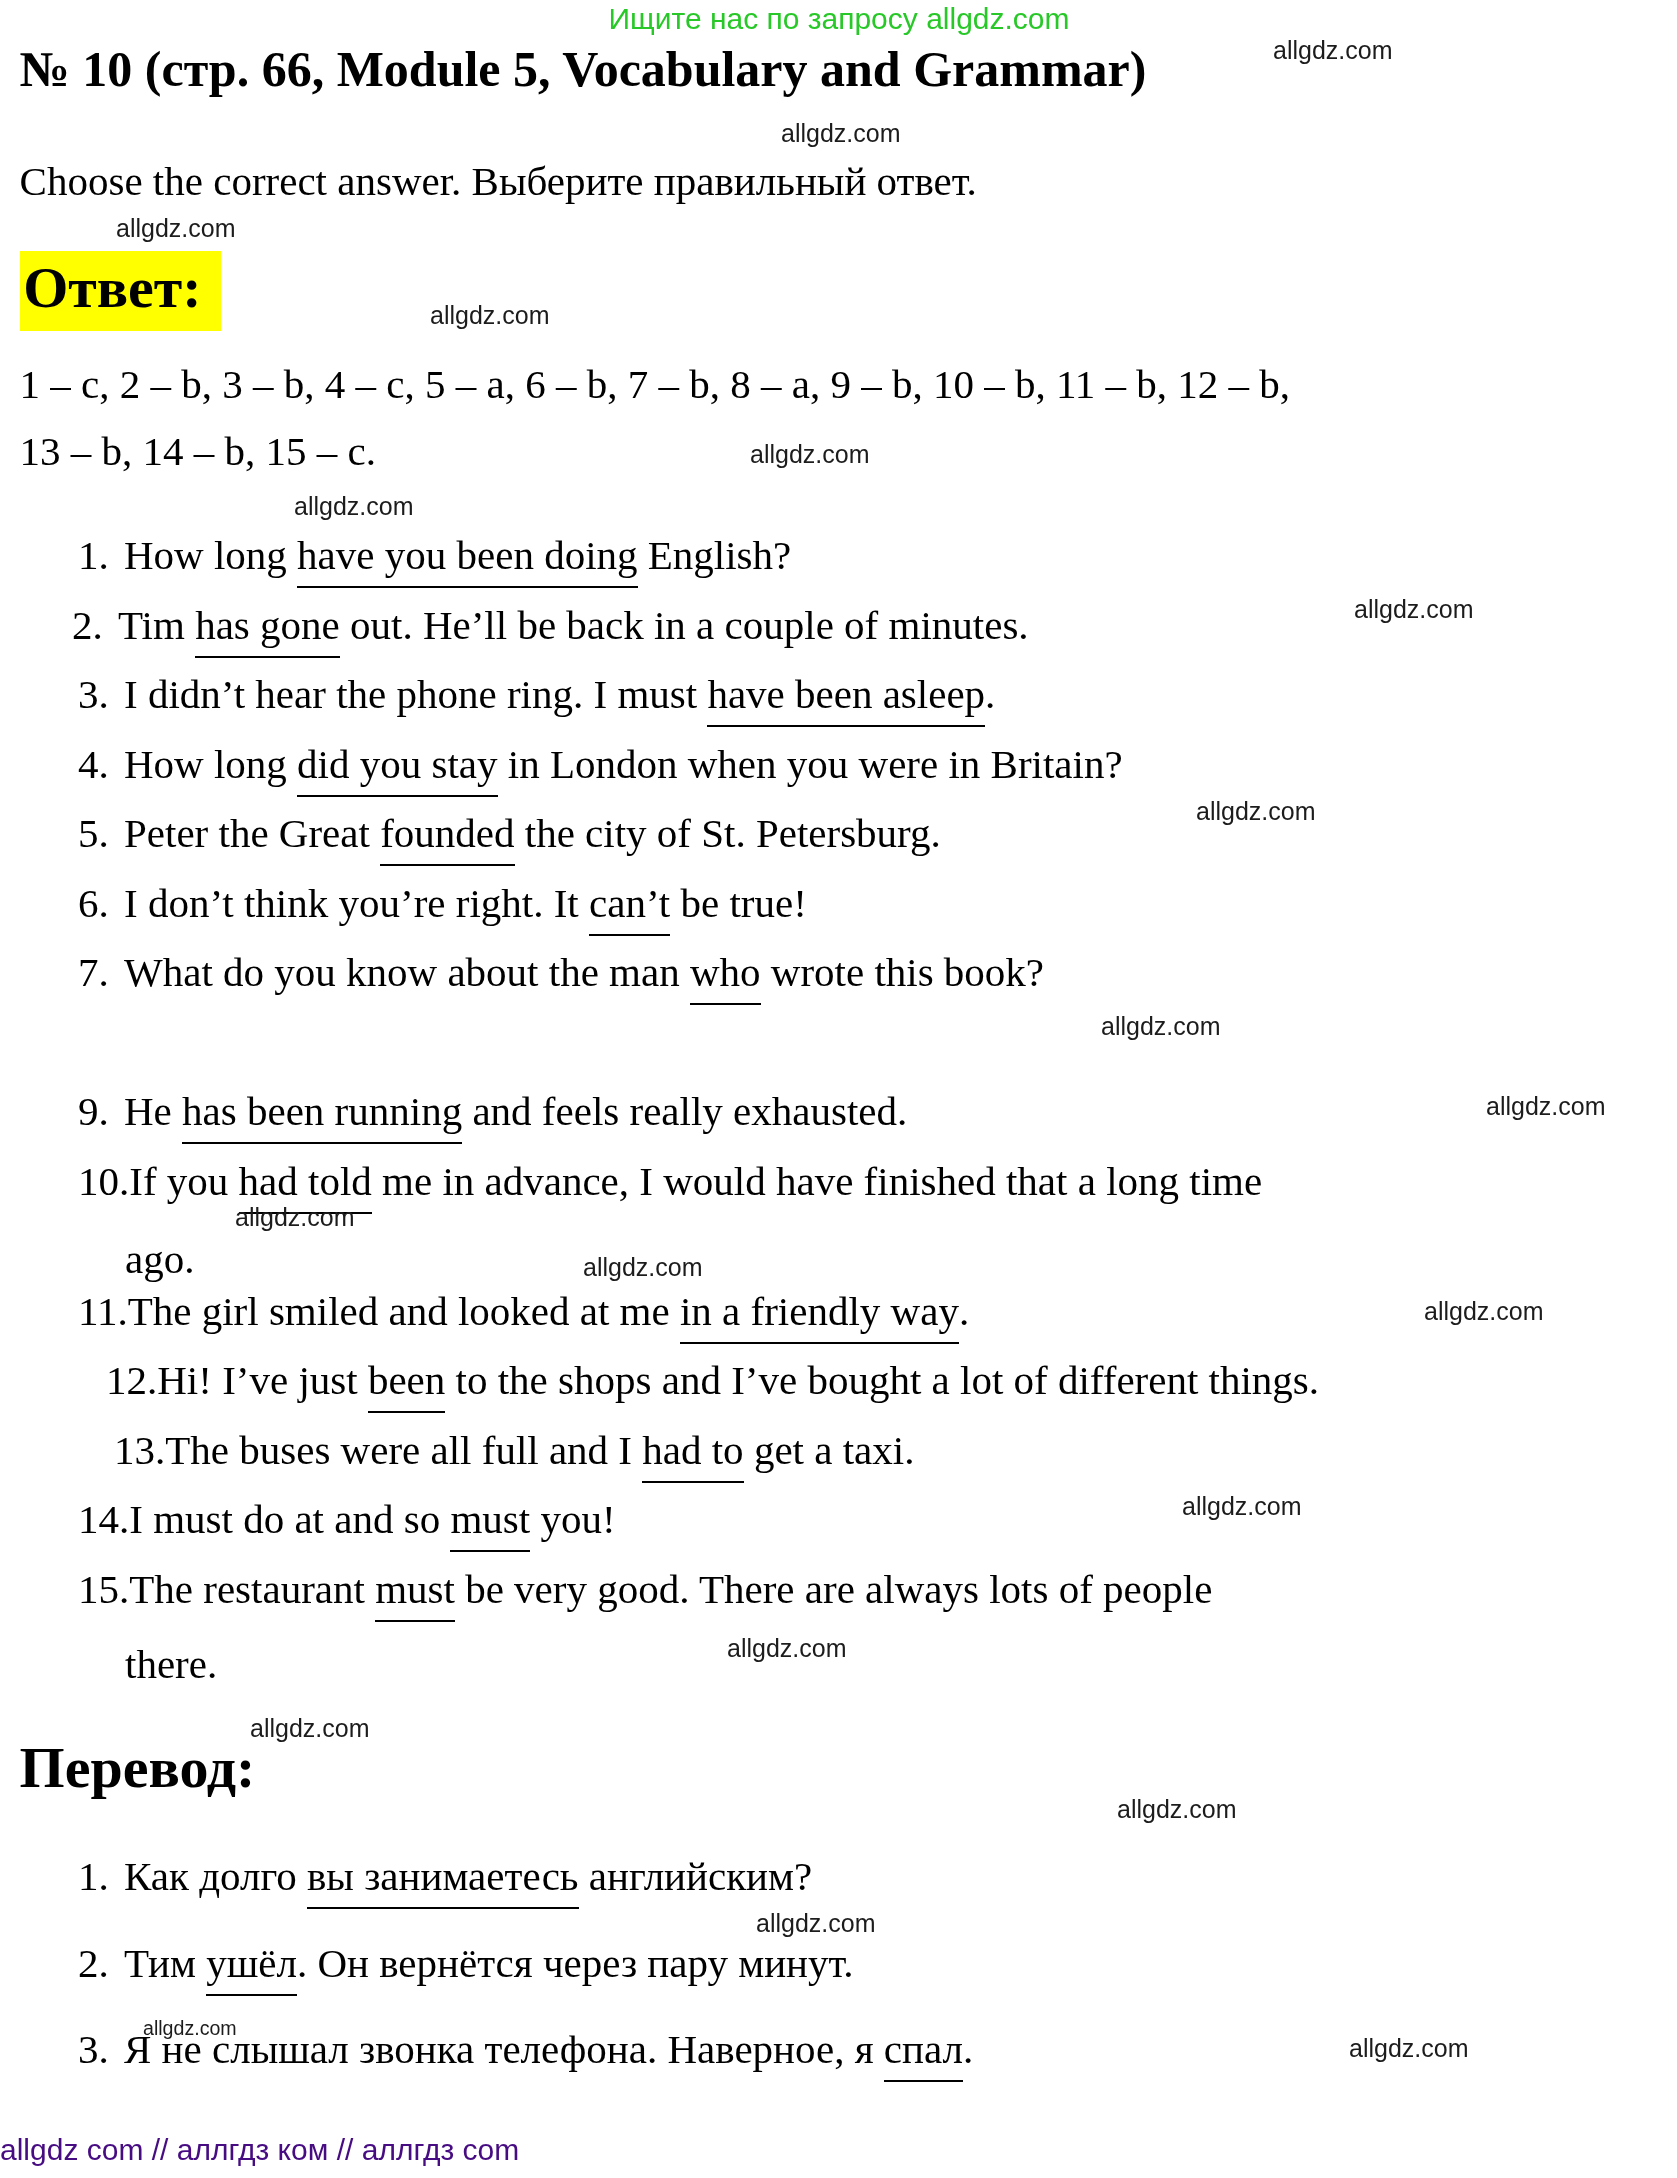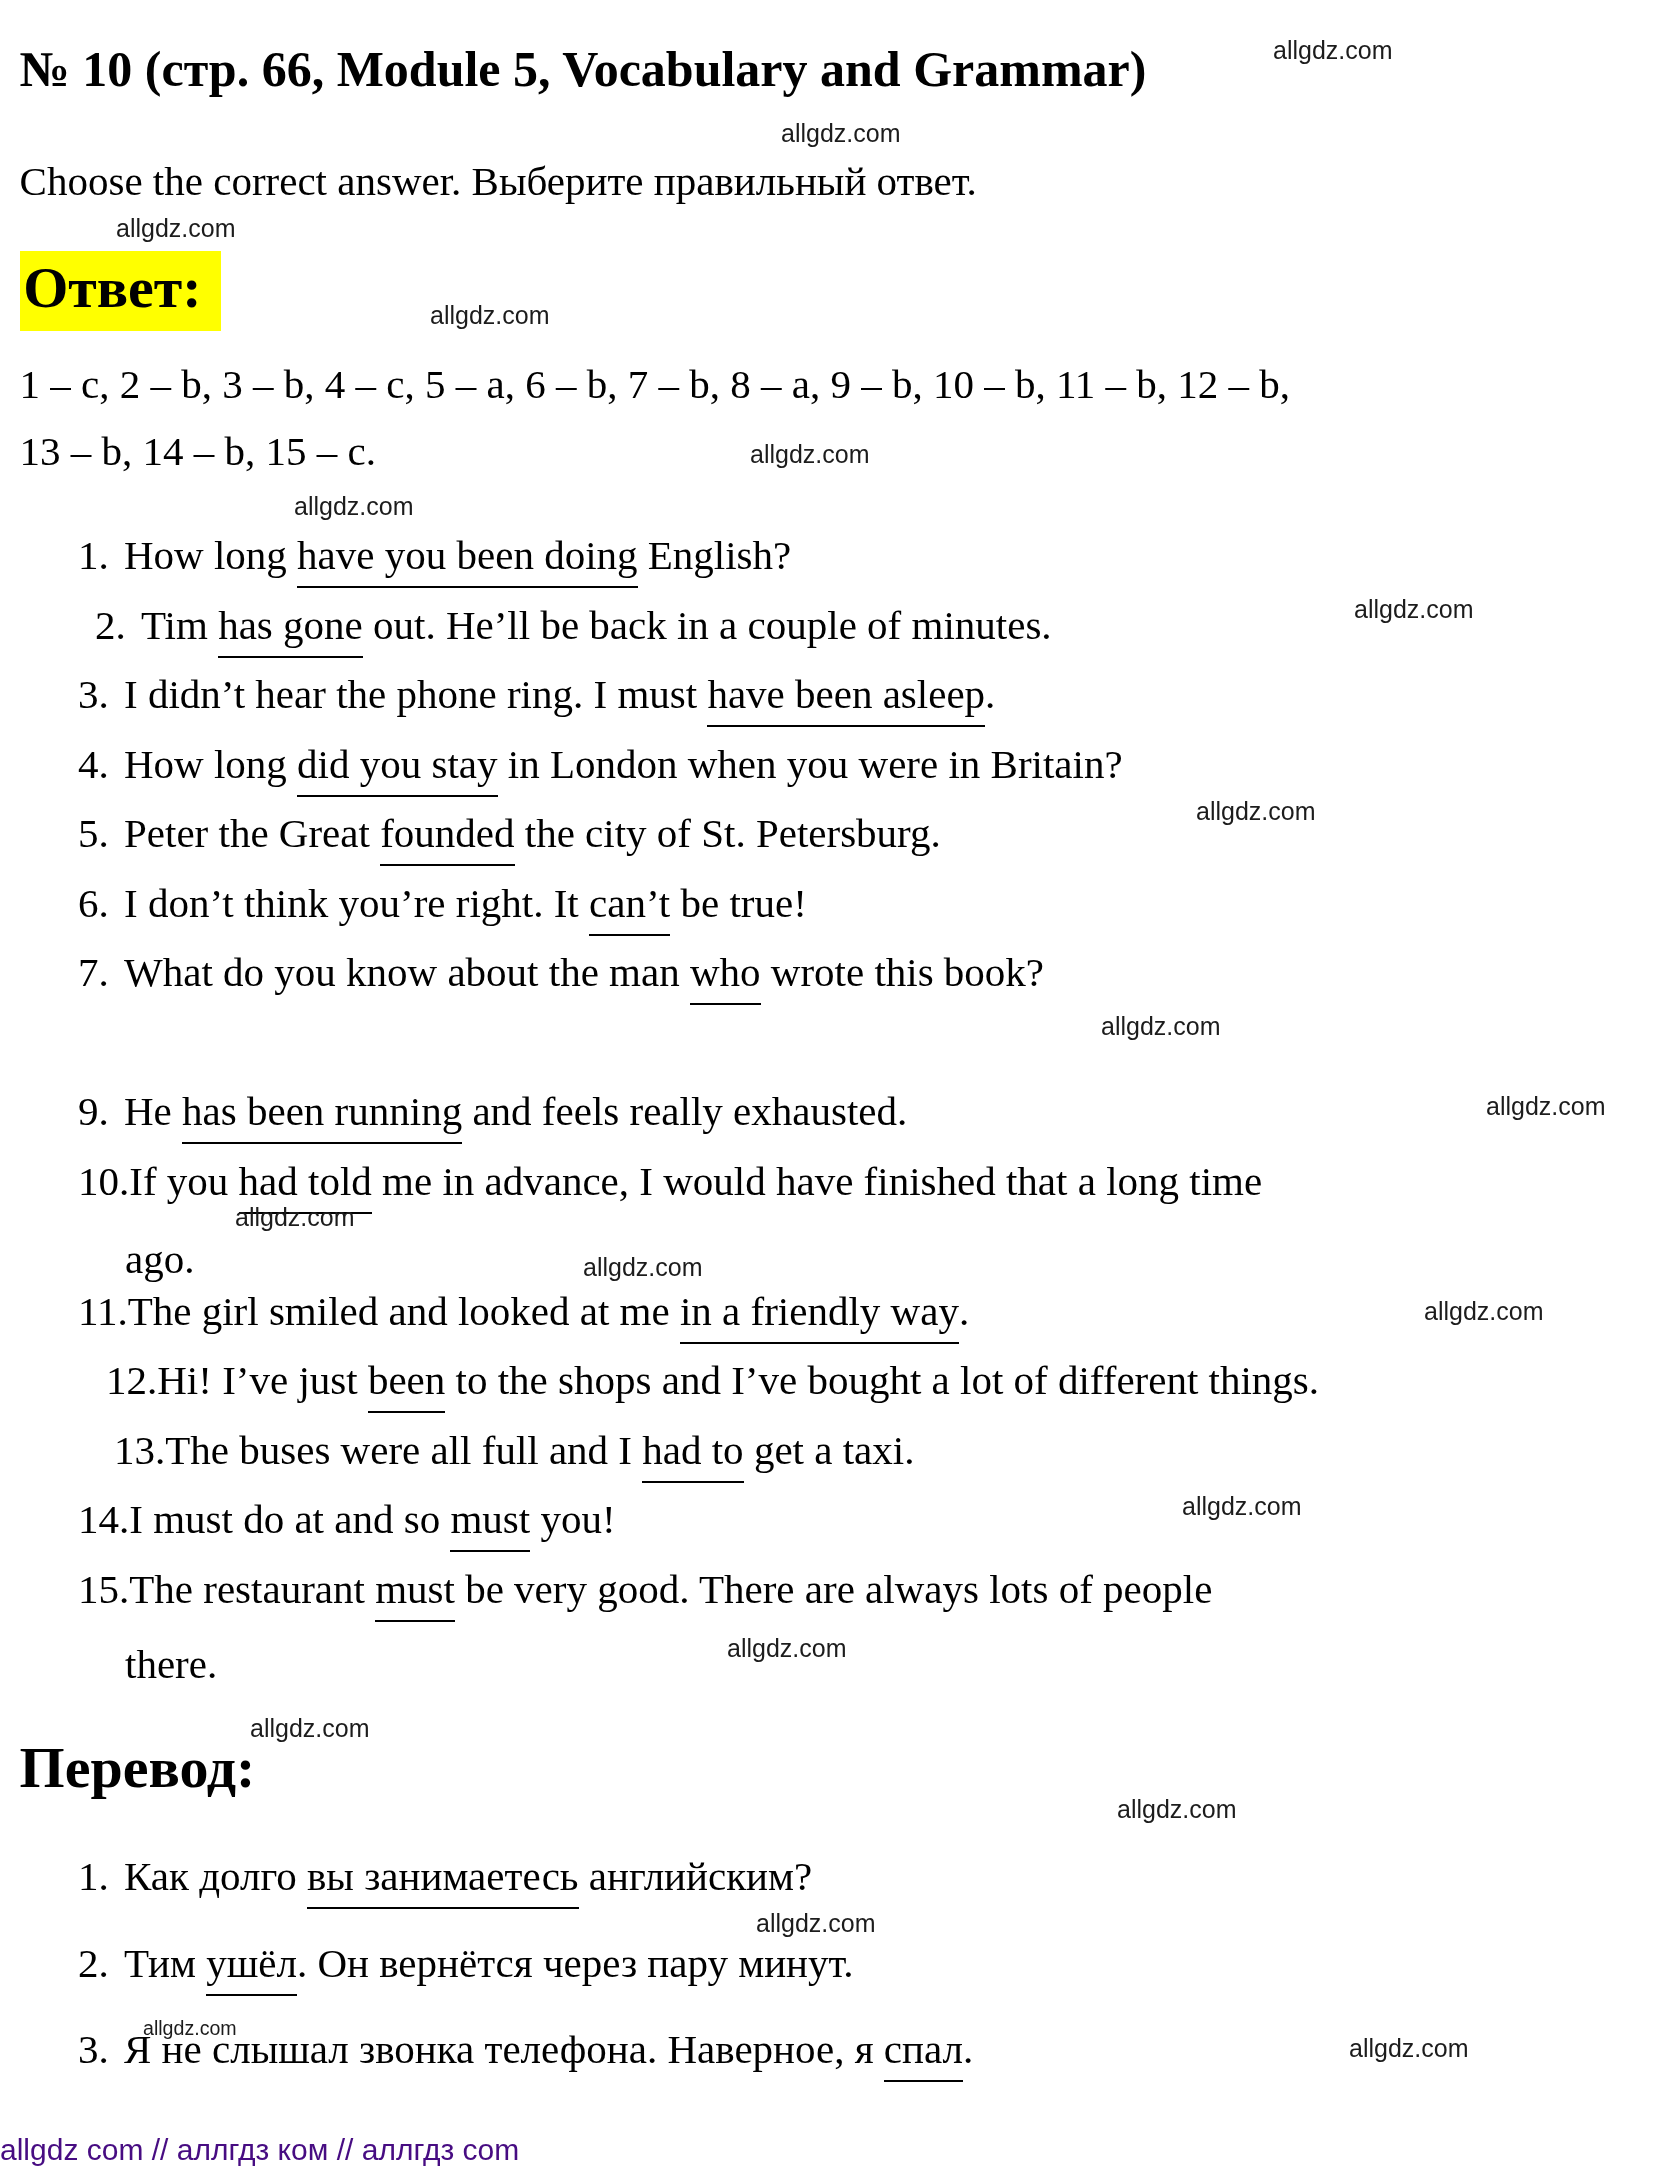--- a/index.html
+++ b/index.html
@@ -25,32 +25,33 @@
   .footer {
     position:absolute; top:2133px; left:0; width:100%; 
     font-family:"Liberation Sans", sans-serif; font-size:30px; color:#470c82;
   }
 </style>
 </head>
 <body>
 
 <div class="page">
 
+  <div class="promo">Ищите нас по запросу allgdz.com</div>
 
   <div class="line title-line" style="top:39px; left:19.6px;">№ 10 (стр. 66, Module 5, Vocabulary and Grammar)</div>
 
   <div class="line" style="top:157px; left:19.6px;">Choose the correct answer. Выберите правильный ответ.</div>
 
   <div class="line" style="top:251px; left:19.6px;"><span class="heading hl">Ответ:</span></div>
 
   <div class="line" style="top:360px; left:19.6px;">1 – c, 2 – b, 3 – b, 4 – c, 5 – a, 6 – b, 7 – b, 8 – a, 9 – b, 10 – b, 11 – b, 12 – b,</div>
   <div class="line" style="top:427px; left:19.6px;">13 – b, 14 – b, 15 – c.</div>
 
   <div class="line item" style="top:531px; left:78px;"><span class="num">1.</span><span>How long </span><span class="u">have you been doing</span><span> English?</span></div>
-  <div class="line item" style="top:601px; left:95px;"><span class="num">2.</span><span>Tim </span><span class="u">has gone</span><span> out. He’ll be back in a couple of minutes.</span></div>
+  <div class="line item" style="top:601px; left:72px;"><span class="num">2.</span><span>Tim </span><span class="u">has gone</span><span> out. He’ll be back in a couple of minutes.</span></div>
   <div class="line item" style="top:670px; left:78px;"><span class="num">3.</span><span>I didn’t hear the phone ring. I must </span><span class="u">have been asleep</span><span>.</span></div>
   <div class="line item" style="top:740px; left:78px;"><span class="num">4.</span><span>How long </span><span class="u">did you stay</span><span> in London when you were in Britain?</span></div>
   <div class="line item" style="top:809px; left:78px;"><span class="num">5.</span><span>Peter the Great </span><span class="u">founded</span><span> the city of St. Petersburg.</span></div>
   <div class="line item" style="top:879px; left:78px;"><span class="num">6.</span><span>I don’t think you’re right. It </span><span class="u">can’t</span><span> be true!</span></div>
   <div class="line item" style="top:948px; left:78px;"><span class="num">7.</span><span>What do you know about the man </span><span class="u">who</span><span> wrote this book?</span></div>
   <div class="line item" style="top:1087px; left:78px;"><span class="num">9.</span><span>He </span><span class="u">has been running</span><span> and feels really exhausted.</span></div>
   <div class="line item" style="top:1157px; left:78px;"><span class="num">10.</span><span>If you </span><span class="u">had told</span><span> me in advance, I would have finished that a long time</span></div>
   <div class="line" style="top:1235px; left:125px;">ago.</div>
   <div class="line item" style="top:1287px; left:78px;"><span class="num">11.</span><span>The girl smiled and looked at me </span><span class="u">in a friendly way</span><span>.</span></div>
   <div class="line item" style="top:1356px; left:78px;margin-left:28px;"><span class="num">12.</span><span>Hi! I’ve just </span><span class="u">been</span><span> to the shops and I’ve bought a lot of different things.</span></div>

